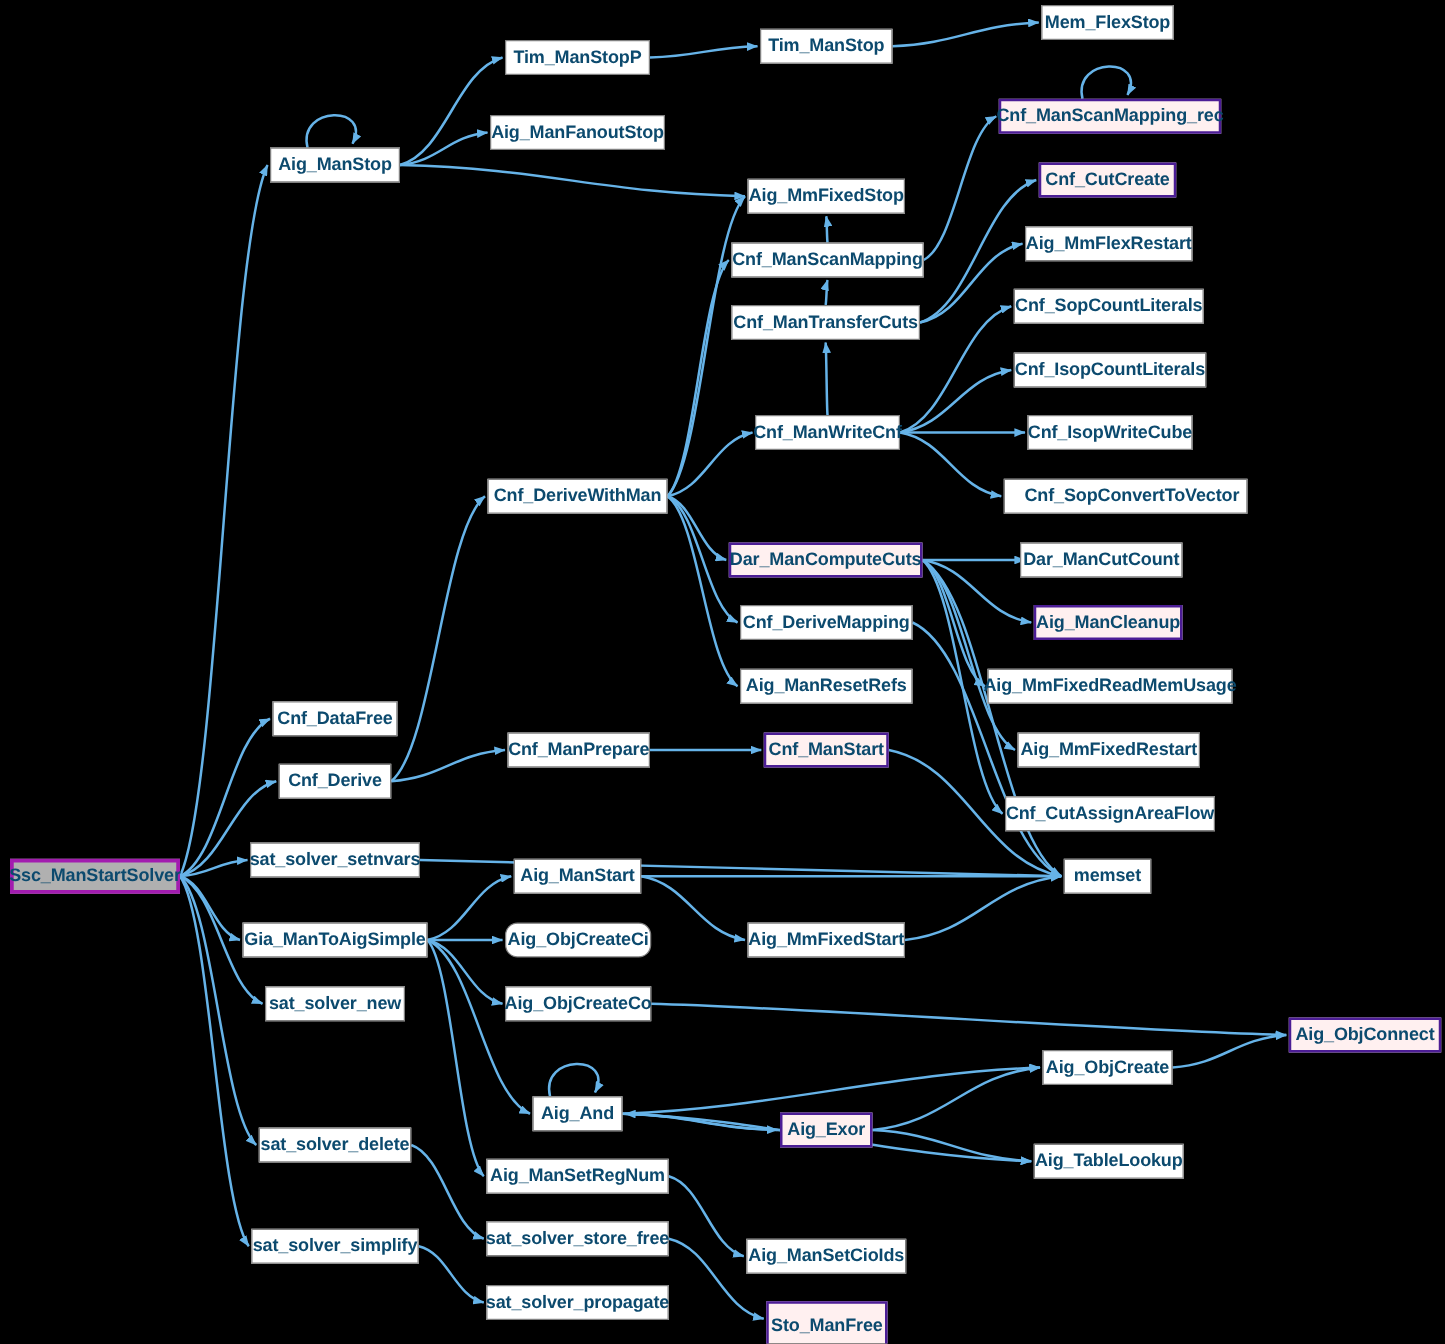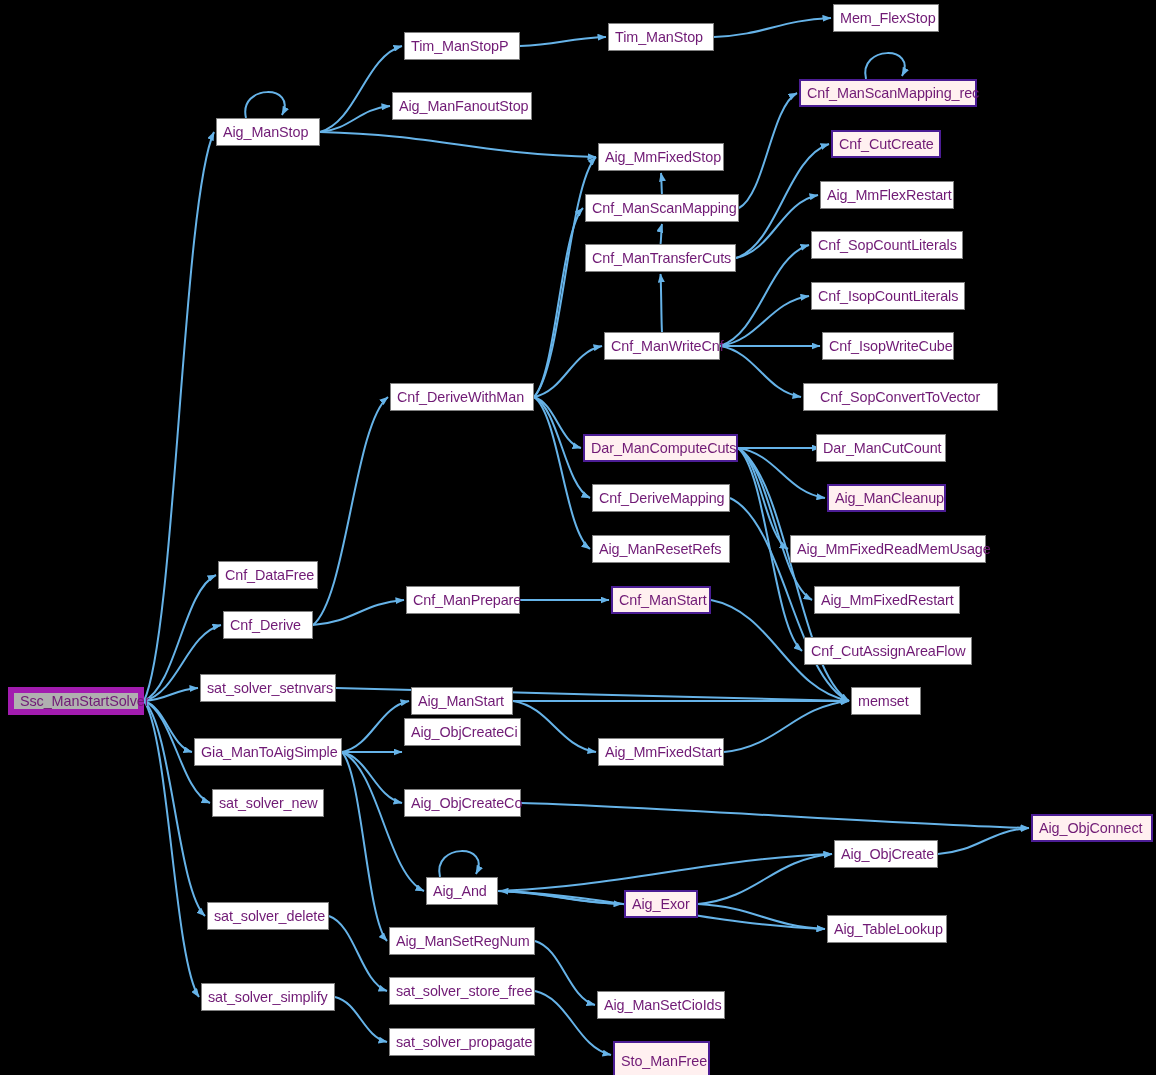--- a/index.html
+++ b/index.html
@@ -27,41 +27,43 @@
     left: 0;
     top: 0;
     width: 1156px;
     height: 1075px;
   }
   .node {
     position: absolute;
     box-sizing: border-box;
     display: flex;
     align-items: center;
+    justify-content: center;
     white-space: nowrap;
     font-size: 14.4px;
     line-height: 1;
-    color: #701a75;
+    color: #0c4a6e;
     background: #ffffff;
     border: 1px solid #808080;
     border-radius: 0;
     padding: 0 6px;
     letter-spacing: -0.1px;
+    font-weight: bold;
   }
   .node.plain {
     background: #ffffff;
     border: 1px solid #808080;
   }
   .node.redish {
     background: #fff0f0;
     border: 2px solid #4c1d95;
   }
   .node.root {
     background: #b0b0b0;
-    border: 6px solid #a21caf;
+    border: 3px solid #a21caf;
   }
 </style>
 </head>
 <body>
 
 <div id="graph-root">
   <svg id="edge-layer" viewBox="0 0 1156 1075" xmlns="http://www.w3.org/2000/svg">
     <defs>
       <marker id="ah" markerWidth="9" markerHeight="7" refX="8.5" refY="3.5" orient="auto" markerUnits="userSpaceOnUse">
         <path d="M0,0 L9,3.5 L0,7 z" fill="#66b3e8"></path>
@@ -230,21 +232,21 @@
       </div>
       <div class="node plain" style="left: 851px; top: 687px; width: 70px; height: 28px;">
         <span>memset</span>
       </div>
       <div class="node plain" style="left: 411px; top: 687px; width: 102px; height: 28px;">
         <span>Aig_ManStart</span>
       </div>
       <div class="node plain" style="left: 194px; top: 738px; width: 148px; height: 28px;">
         <span>Gia_ManToAigSimple</span>
       </div>
-      <div class="node plain" style="left: 404px; top: 718px; width: 117px; height: 28px;">
+      <div class="node plain" style="left: 404px; top: 738px; width: 117px; height: 28px; border-radius: 10px;">
         <span>Aig_ObjCreateCi</span>
       </div>
       <div class="node plain" style="left: 598px; top: 738px; width: 126px; height: 28px;">
         <span>Aig_MmFixedStart</span>
       </div>
       <div class="node plain" style="left: 212px; top: 789px; width: 112px; height: 28px;">
         <span>sat_solver_new</span>
       </div>
       <div class="node plain" style="left: 404px; top: 789px; width: 117px; height: 28px;">
         <span>Aig_ObjCreateCo</span>

